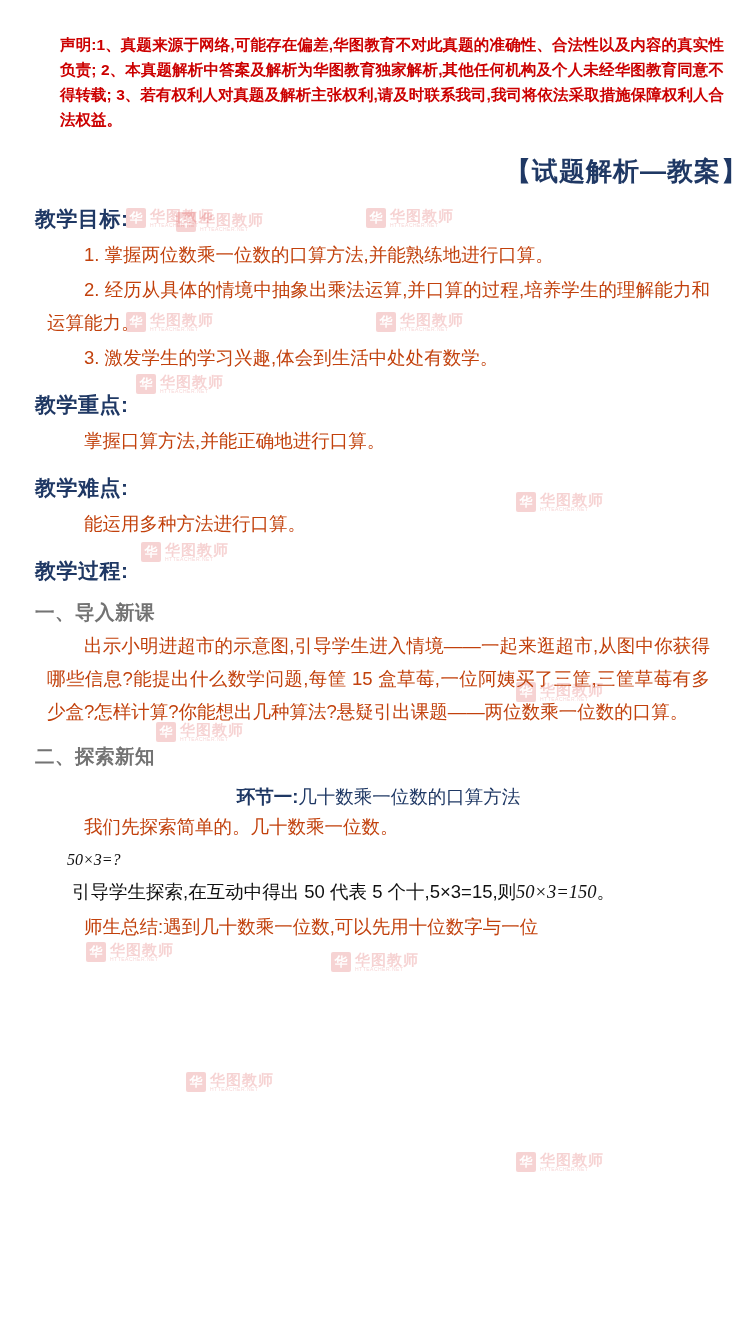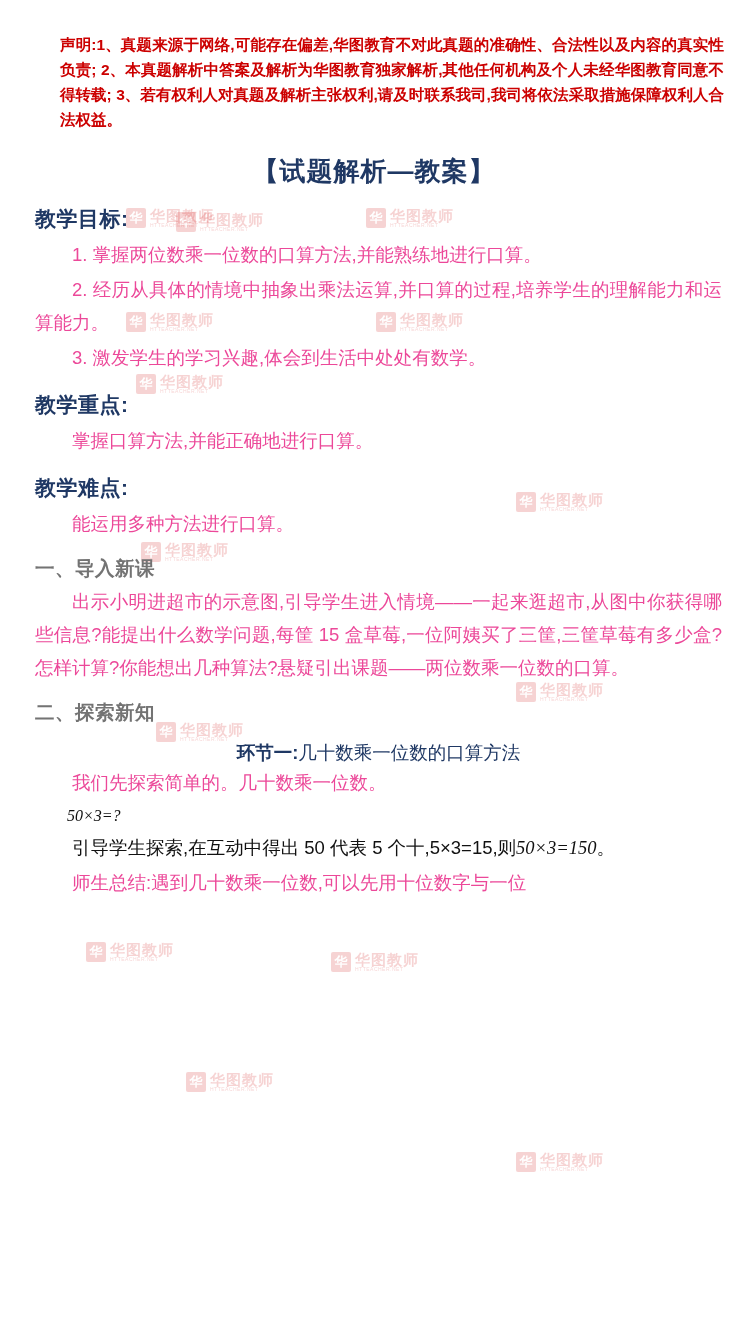--- a/index.html
+++ b/index.html
@@ -81,21 +81,21 @@
     font-weight: bold;
   }
   .disclaimer .lead {
     font-weight: bold;
   }
 
   
   .doc-title {
     position: relative;
     z-index: 10;
-    text-align: center;
+    text-align: right;
     font-family: "Liberation Sans", sans-serif;
     font-weight: bold;
     font-size: 26px;
     color: #1f3864;
     margin: 22px 0 12px 0;
     letter-spacing: 1px;
   }
 
   
   .content {
@@ -128,22 +128,22 @@
     text-align: center;
   }
   h4.step .step-rest {
     font-weight: normal;
     font-family: "Liberation Sans", sans-serif;
   }
   p.body {
     font-family: "Liberation Sans", sans-serif;
     font-size: 18.5px;
     line-height: 1.78;
-    color: #ec4899;
-    margin: 2px 0;
+    color: #c2410c;
+    margin: 2px 12px;
     text-indent: 2em;
     text-align: justify;
   }
   p.formula {
     font-family: "Liberation Serif", serif;
     font-style: italic;
     font-size: 16px;
     line-height: 1.78;
     color: #111111;
     margin: 2px 0;
@@ -281,20 +281,21 @@
     <p class="body">1. 掌握两位数乘一位数的口算方法,并能熟练地进行口算。</p>
     <p class="body">2. 经历从具体的情境中抽象出乘法运算,并口算的过程,培养学生的理解能力和运算能力。</p>
     <p class="body">3. 激发学生的学习兴趣,体会到生活中处处有数学。</p>
 
     <h2 class="sec">教学重点:</h2>
     <p class="body">掌握口算方法,并能正确地进行口算。</p>
 
     <h2 class="sec">教学难点:</h2>
     <p class="body">能运用多种方法进行口算。</p>
 
+    <h2 class="sec">教学过程:</h2>
 
     <h3 class="sub">一、导入新课</h3>
     <p class="body">出示小明进超市的示意图,引导学生进入情境——一起来逛超市,从图中你获得哪些信息?能提出什么数学问题,每筐 15 盒草莓,一位阿姨买了三筐,三筐草莓有多少盒?怎样计算?你能想出几种算法?悬疑引出课题——两位数乘一位数的口算。</p>
 
     <h3 class="sub">二、探索新知</h3>
 
     <h4 class="step"><span>环节一:</span><span class="step-rest">几十数乘一位数的口算方法</span></h4>
 
     <p class="body">我们先探索简单的。几十数乘一位数。</p>
     <p class="formula">50×3=?</p>

